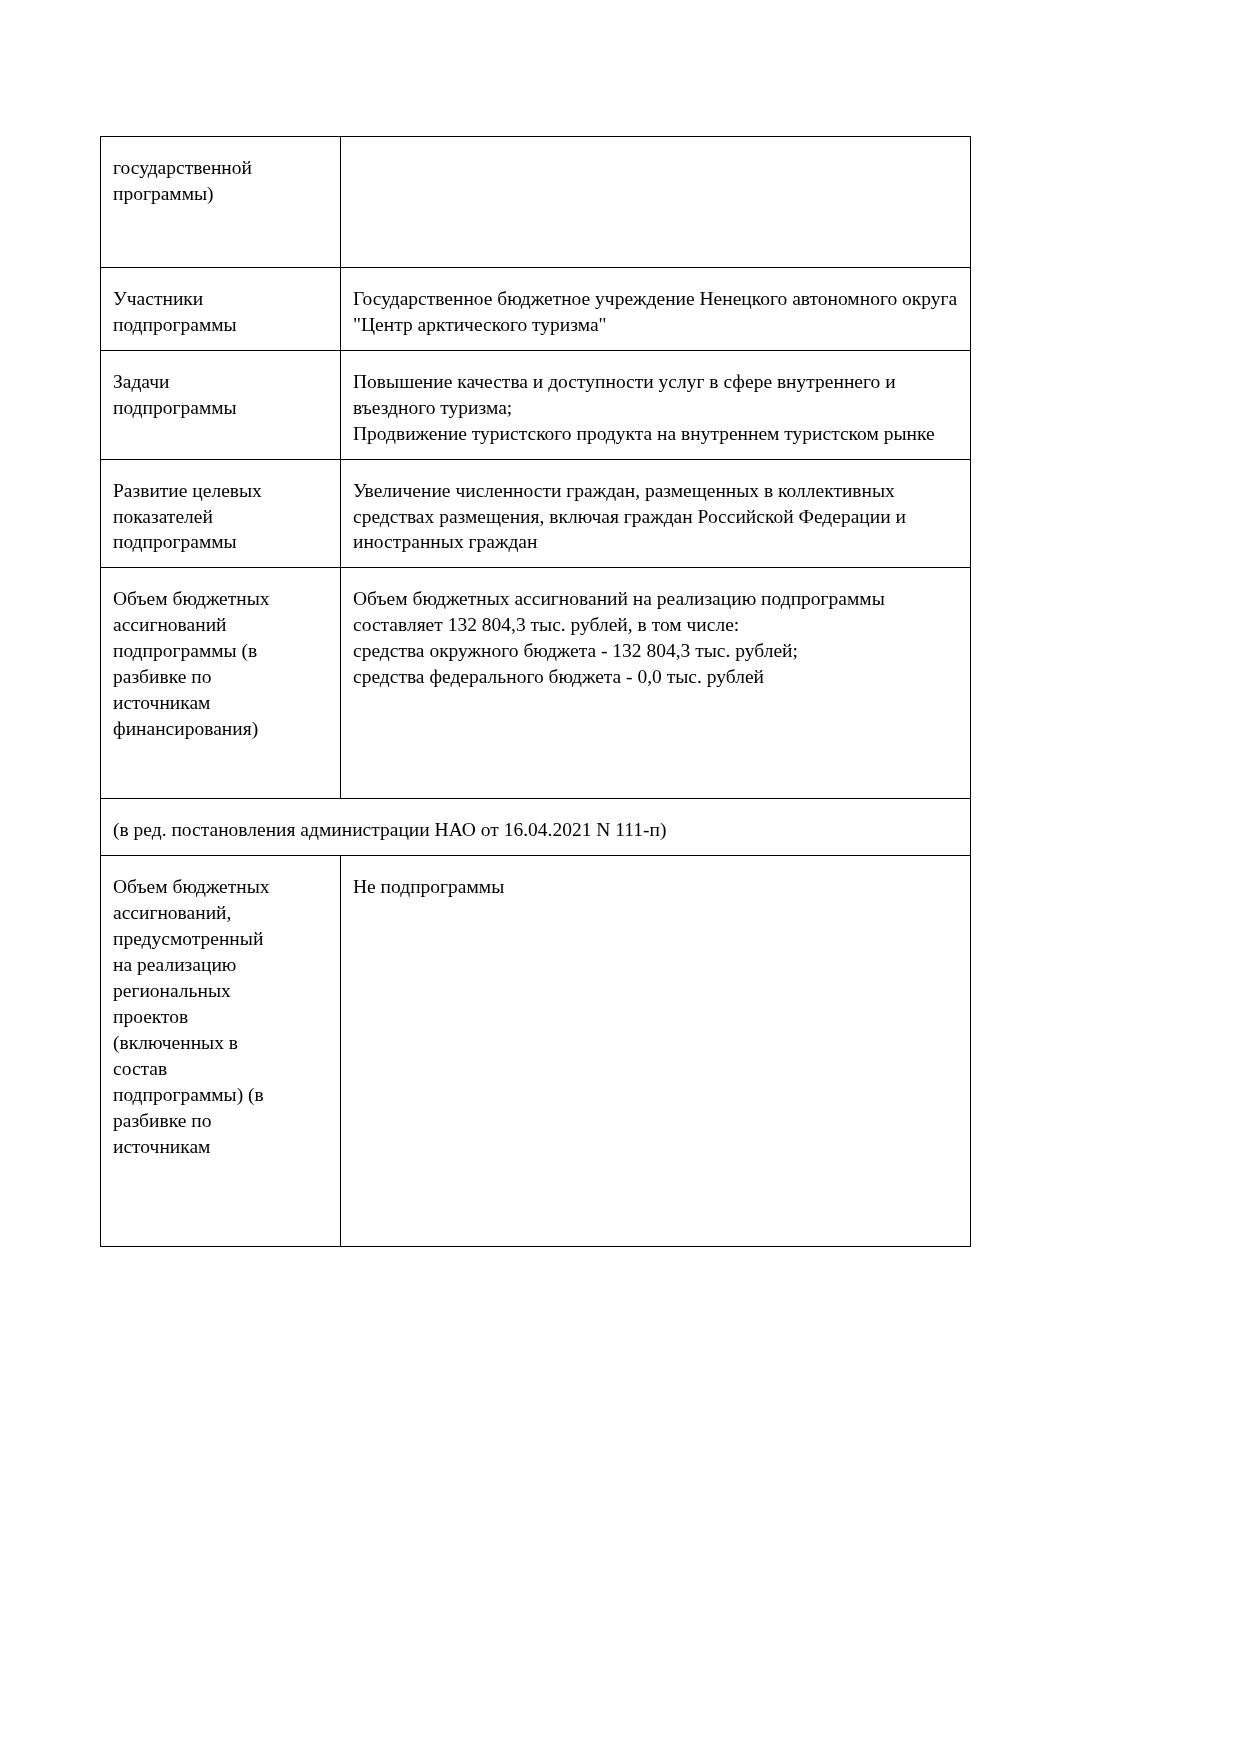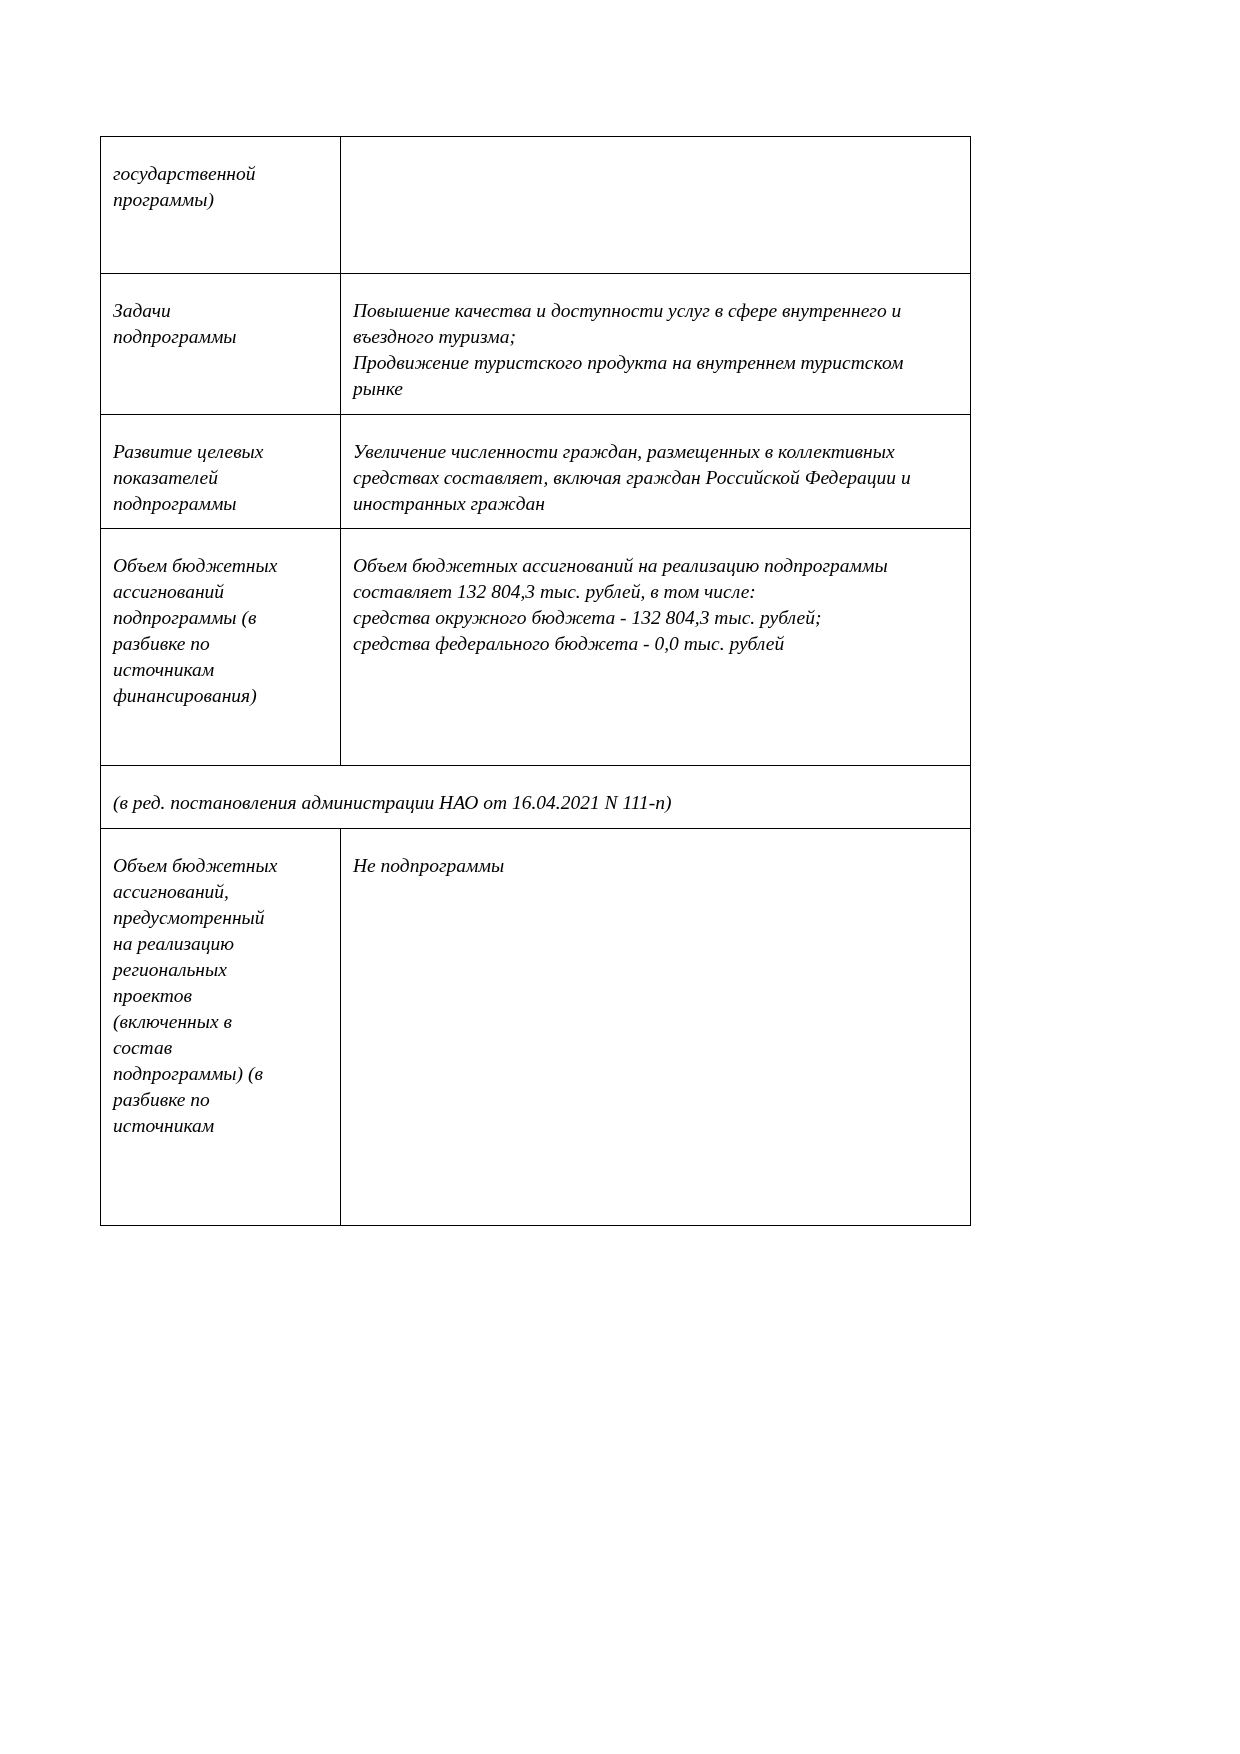--- a/index.html
+++ b/index.html
@@ -22,24 +22,23 @@
     padding: 136px 100px 0 100px;
   }
   table.doc-table {
     border-collapse: collapse;
     width: 820px;
     table-layout: fixed;
   }
   table.doc-table td {
     border: 1px solid #000000;
     vertical-align: top;
-    padding: 24px 12px 12px 12px;
+    padding: 18px 12px 12px 12px;
     font-size: 19.5px;
     line-height: 1.33;
-    font-style: italic;
   }
   td.label-col {
     width: 215px;
   }
   td.value-col {
     width: 605px;
   }
   td.full-col {
     width: 820px;
   }
@@ -67,36 +66,45 @@
         <td class="label-col tall-a">
             <span class="cell-line">государственной
 программы)</span>
           </td>
         <td class="value-col">
             <span class="cell-line"></span>
           </td>
       </tr>
       <tr>
         <td class="label-col">
+            <span class="cell-line">Участники
+подпрограммы</span>
+          </td>
+        <td class="value-col">
+            <span class="cell-line">Государственное бюджетное учреждение Ненецкого автономного округа "Центр арктического туризма"</span>
+          </td>
+      </tr>
+      <tr>
+        <td class="label-col">
             <span class="cell-line">Задачи
 подпрограммы</span>
           </td>
         <td class="value-col">
             <span class="cell-line">Повышение качества и доступности услуг в сфере внутреннего и въездного туризма;
 Продвижение туристского продукта на внутреннем туристском рынке</span>
           </td>
       </tr>
       <tr>
         <td class="label-col">
             <span class="cell-line">Развитие целевых
 показателей
 подпрограммы</span>
           </td>
         <td class="value-col">
-            <span class="cell-line">Увеличение численности граждан, размещенных в коллективных средствах составляет, включая граждан Российской Федерации и иностранных граждан</span>
+            <span class="cell-line">Увеличение численности граждан, размещенных в коллективных средствах размещения, включая граждан Российской Федерации и иностранных граждан</span>
           </td>
       </tr>
       <tr>
         <td class="label-col tall-c">
             <span class="cell-line">Объем бюджетных
 ассигнований
 подпрограммы (в
 разбивке по
 источникам
 финансирования)</span>

